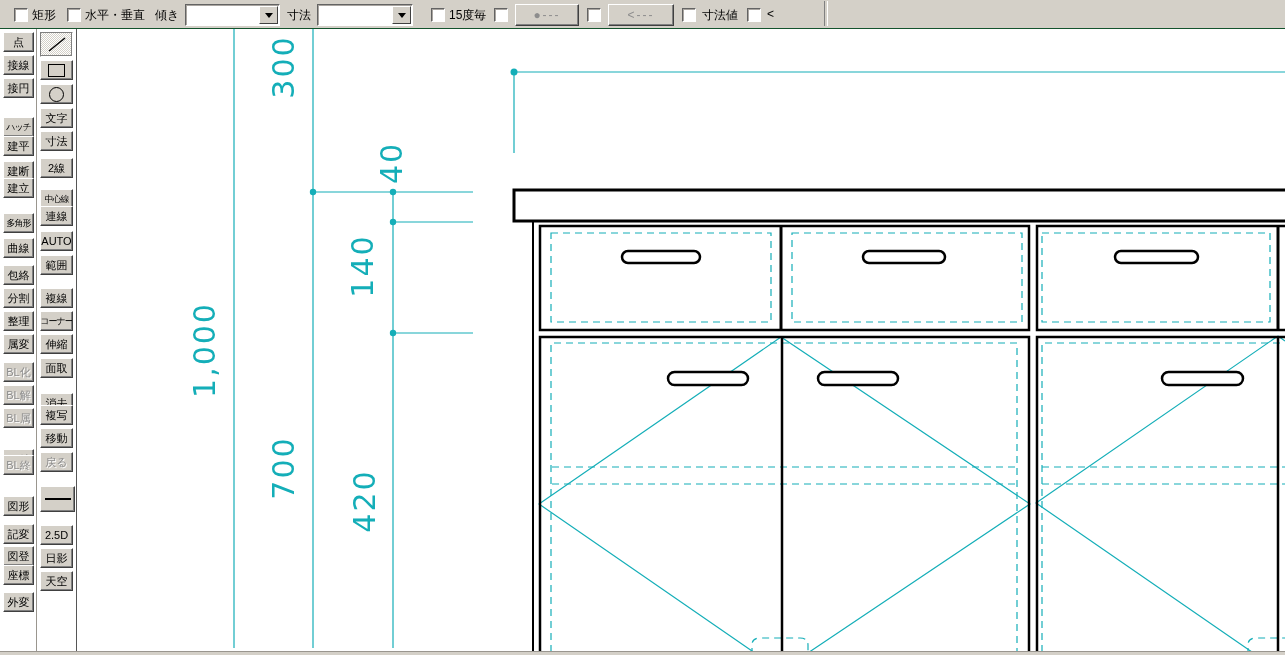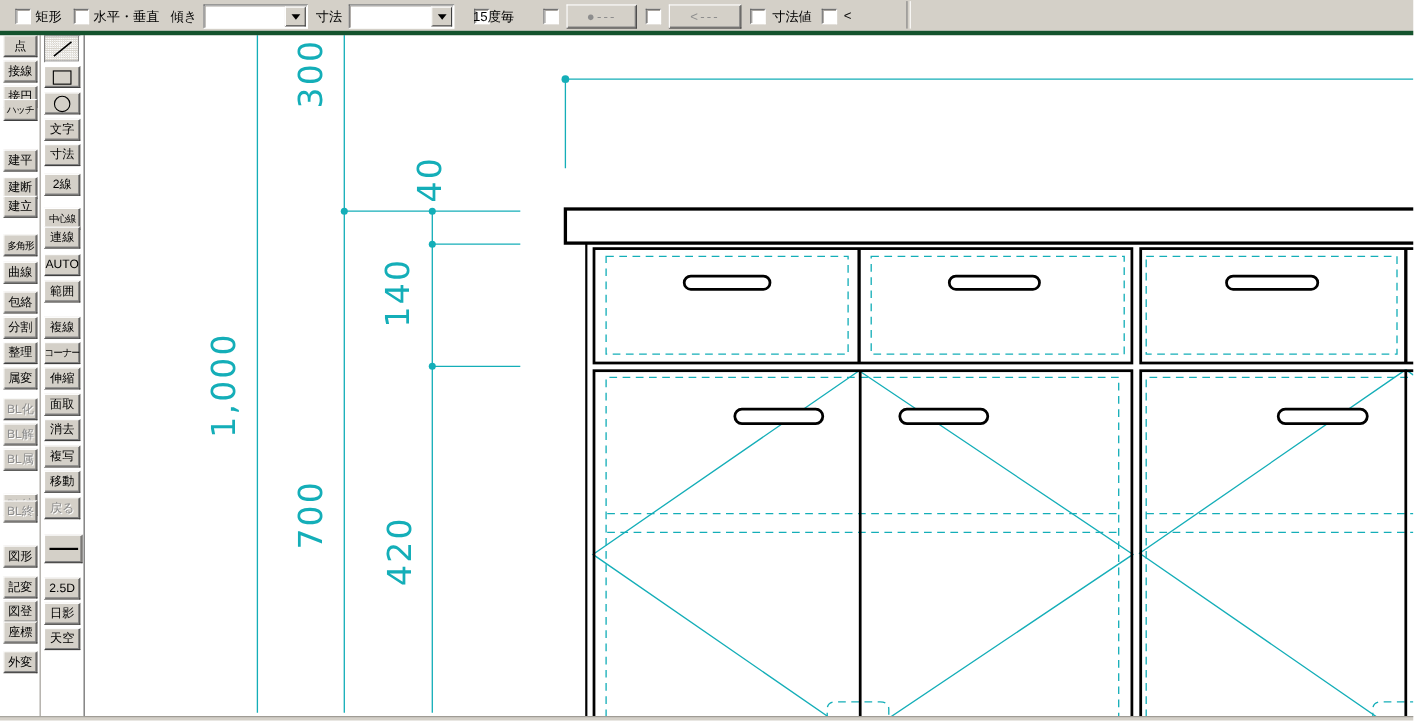--- a/index.html
+++ b/index.html
@@ -1,21 +1,21 @@
 <!DOCTYPE html>
 <html><head>
 <meta charset="utf-8">
 <style>
   html,body{margin:0;padding:0;background:#fff;}
   body{width:1285px;height:655px;position:relative;overflow:hidden;
        font-family:"Liberation Sans","DejaVu Sans",sans-serif;-webkit-font-smoothing:none;}
 
   
   .toolbar{position:absolute;left:0;top:0;width:1285px;height:28px;background:#d4d0c8;
-           border-bottom:4px solid #14532d;z-index:5;}
+           border-bottom:1px solid #14532d;z-index:5;}
   .tb-label{position:absolute;top:7px;font-size:12px;color:#000;white-space:nowrap;}
   .cb{position:absolute;top:8px;width:12px;height:12px;background:#fff;
       border:1px solid;border-color:#636363 #fff #fff #636363;box-shadow:inset 1px 1px 0 #a9a5a0;}
   .dd{position:absolute;top:4px;height:20px;background:#fff;
       border:1px solid;border-color:#636363 #fff #fff #636363;box-shadow:inset 1px 1px 0 #a9a5a0;}
   .dd-btn{position:absolute;right:1px;top:1px;bottom:1px;width:17px;background:#d4d0c8;
       border:1px solid;border-color:#fff #404040 #404040 #fff;display:flex;align-items:center;justify-content:center;}
   .dd-arrow{width:0;height:0;border:4px solid transparent;border-top:5px solid #000;margin-top:5px;}
   .tb-btn-dis{position:absolute;top:4px;height:20px;background:#d4d0c8;color:#8d8d8d;
       border:1px solid;border-color:#fff #404040 #404040 #fff;box-shadow:inset -1px -1px 0 #808080;
@@ -67,21 +67,21 @@
 
   <span class="tb-label" style="left:287px">寸法</span>
   <div class="dd" style="left:317px;width:94px">
     <span class="tb-label" style="left:3px;top:3px"></span>
     <span class="dd-btn">
         <span class="dd-arrow"></span>
       </span>
   </div>
 
   <span class="cb" style="left:431px"></span>
-  <span class="tb-label" style="left:430px">15度毎</span>
+  <span class="tb-label" style="left:449px">15度毎</span>
 
   <span class="cb" style="left:494px"></span>
   <div class="tb-btn-dis" style="left:515px;width:62px">●---</div>
 
   <span class="cb" style="left:587px"></span>
   <div class="tb-btn-dis" style="left:608px;width:64px">&lt;---</div>
 
   <span class="cb" style="left:682px"></span>
   <span class="tb-label" style="left:702px">寸法値</span>
 
@@ -90,21 +90,21 @@
 
   <span class="tb-sep"></span>
 </div>
 
 <div class="sidebar">
   <span class="sb-div"></span>
 
   <div class="tbtn" style="top:4px">点</div>
   <div class="tbtn" style="top:27px">接線</div>
   <div class="tbtn" style="top:50px">接円</div>
-  <div class="tbtn sm" style="top:62px">ハッチ</div>
+  <div class="tbtn sm" style="top:89px">ハッチ</div>
   <div class="tbtn" style="top:108px">建平</div>
   <div class="tbtn" style="top:133px">建断</div>
   <div class="tbtn" style="top:150px">建立</div>
   <div class="tbtn sm" style="top:185px">多角形</div>
   <div class="tbtn" style="top:210px">曲線</div>
 
   <div class="tbtn" style="top:237px">包絡</div>
   <div class="tbtn" style="top:260px">分割</div>
   <div class="tbtn" style="top:283px">整理</div>
   <div class="tbtn" style="top:306px">属変</div>
@@ -136,21 +136,21 @@
   <div class="tbtn c2" style="top:130px">2線</div>
   <div class="tbtn c2 sm" style="top:161px">中心線</div>
   <div class="tbtn c2" style="top:178px">連線</div>
   <div class="tbtn c2" style="top:203px">AUTO</div>
 
   <div class="tbtn c2" style="top:227px">範囲</div>
   <div class="tbtn c2" style="top:260px">複線</div>
   <div class="tbtn c2 sm" style="top:283px">コーナー</div>
   <div class="tbtn c2" style="top:306px">伸縮</div>
   <div class="tbtn c2" style="top:330px">面取</div>
-  <div class="tbtn c2" style="top:353px">消去</div>
+  <div class="tbtn c2" style="top:365px">消去</div>
   <div class="tbtn c2" style="top:377px">複写</div>
   <div class="tbtn c2" style="top:400px">移動</div>
   <div class="tbtn c2 dis" style="top:424px">戻る</div>
 
   <div class="tbtn c2" style="top:458px;height:26px;width:35px">
     <span class="linetype-line"></span>
   </div>
   <div class="tbtn c2" style="top:497px">2.5D</div>
   <div class="tbtn c2" style="top:520px">日影</div>
   <div class="tbtn c2" style="top:543px">天空</div>

